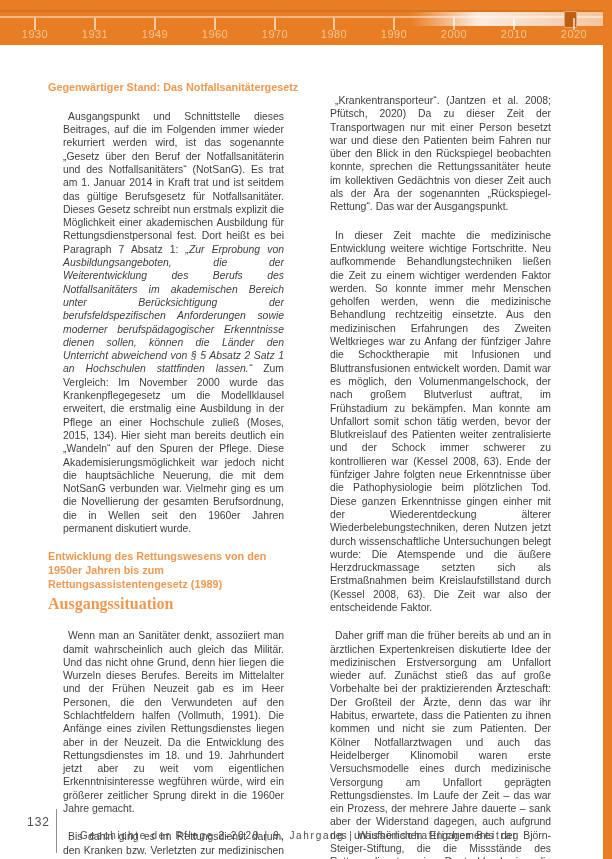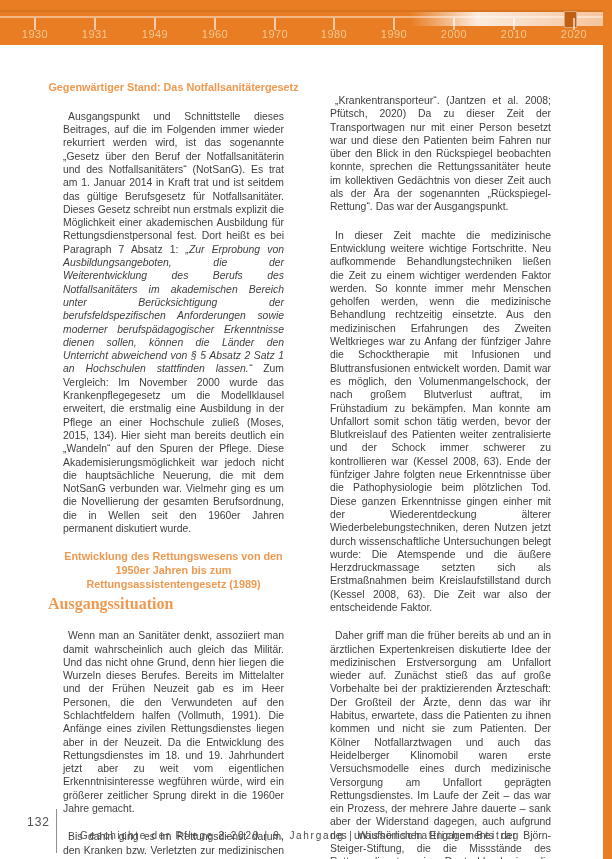--- a/index.html
+++ b/index.html
@@ -82,21 +82,20 @@
     line-height: 1.22;
     letter-spacing: 0.2px;
     color: #E0731F;
   }
   .h2 {
     margin: 11px 0 2px 0;
     font-weight: 700;
     font-size: 10.8px;
     line-height: 1.28;
     color: #EF9950;
-    text-align: center;
   }
   .h2.first { margin-top: 2px; }
   .h3 {
     margin: 1px 0 2px 0;
     font-weight: 700;
     font-size: 16px;
     line-height: 1.28;
     color: #EF9950;
     font-family: Liberation Serif, serif;
   }

